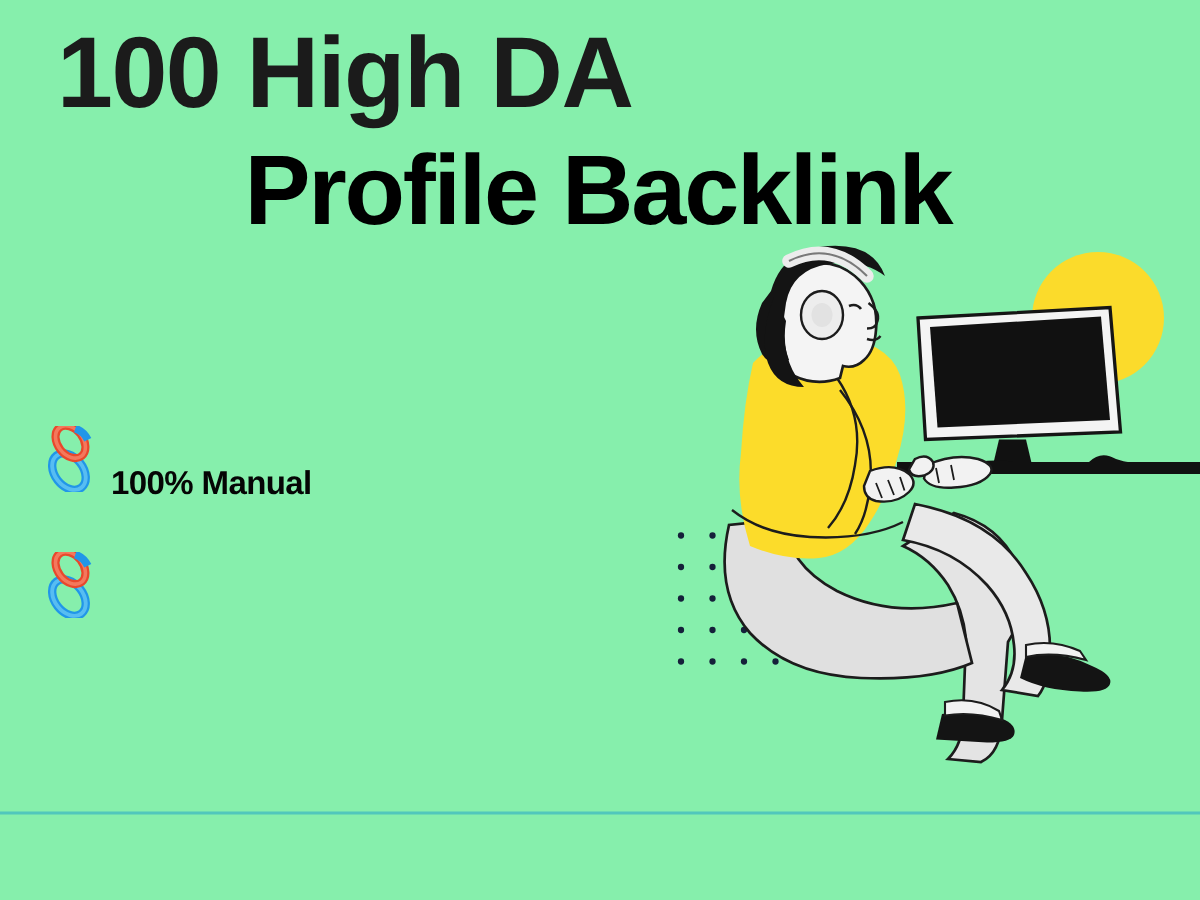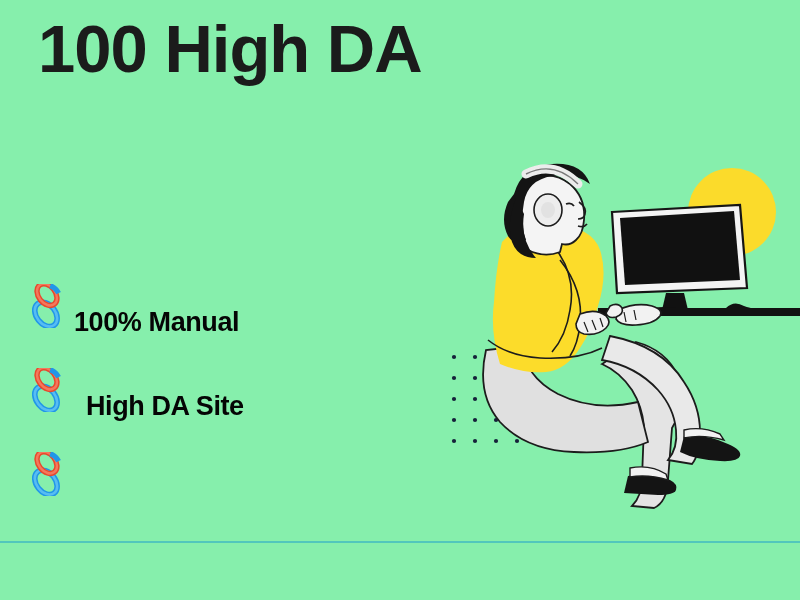--- a/index.html
+++ b/index.html
@@ -93,21 +93,21 @@
     height: 84px;
   }
   .bullet-icon {
     width: 46px;
     height: 44px;
     flex: 0 0 46px;
     position: relative;
     margin-right: 2px;
   }
   .bullet-label {
-    font-size: 27px;
+    font-size: 22px;
     font-weight: 800;
     letter-spacing: -0.4px;
     color: #050505;
     white-space: nowrap;
     margin-top: 32px;
   }
   .bullet-1 .bullet-label { padding-left: 2px; }
   .bullet-2 .bullet-label { padding-left: 14px; }
   .bullet-3 .bullet-label { padding-left: 12px; }
 
@@ -124,20 +124,21 @@
 </style>
 </head>
 <body>
 
 <div id="poster">
 
   <div class="yellow-blob"></div>
 
   <div class="headline">
     <div class="line-1">100 High DA</div>
+    <div class="line-2">Profile Backlink</div>
   </div>
 
   <div class="dot-grid">
     <svg width="120" height="104" viewBox="0 0 120 104" aria-hidden="true">
       <g fill="#15203a">
         <circle cx="6" cy="9" r="2.1"></circle>
           <circle cx="27" cy="9" r="2.1"></circle>
           <circle cx="48" cy="9" r="2.1"></circle>
         <circle cx="6" cy="30" r="2.1"></circle>
           <circle cx="27" cy="30" r="2.1"></circle>
@@ -253,34 +254,20 @@
             <ellipse cx="17" cy="28" rx="9.5" ry="13.5" fill="none" stroke="#57bdf2" stroke-width="2.6"></ellipse>
             <ellipse cx="30" cy="13" rx="8.5" ry="12" fill="none" stroke="#e8482c" stroke-width="5.4"></ellipse>
             <ellipse cx="30" cy="13" rx="8.5" ry="12" fill="none" stroke="#f4785c" stroke-width="2.4"></ellipse>
             <path d="M38,8 a9,12 0 0 1 2,11" fill="none" stroke="#2196e8" stroke-width="5.2"></path>
           </g>
         </svg>
       </span>
       <span class="bullet-label">100% Manual</span>
     </li>
 
-    <li class="bullet bullet-2">
-      <span class="bullet-icon">
-        <svg width="46" height="44" viewBox="0 0 46 44" aria-hidden="true">
-          <g transform="rotate(-38 23 22)">
-            <ellipse cx="17" cy="28" rx="9.5" ry="13.5" fill="none" stroke="#2196e8" stroke-width="5.6"></ellipse>
-            <ellipse cx="17" cy="28" rx="9.5" ry="13.5" fill="none" stroke="#57bdf2" stroke-width="2.6"></ellipse>
-            <ellipse cx="30" cy="13" rx="8.5" ry="12" fill="none" stroke="#e8482c" stroke-width="5.4"></ellipse>
-            <ellipse cx="30" cy="13" rx="8.5" ry="12" fill="none" stroke="#f4785c" stroke-width="2.4"></ellipse>
-            <path d="M38,8 a9,12 0 0 1 2,11" fill="none" stroke="#2196e8" stroke-width="5.2"></path>
-          </g>
-        </svg>
-      </span>
-      <span class="bullet-label"> High DA Site</span>
-    </li>
 
     <li class="bullet bullet-3">
       <span class="bullet-icon">
         <svg width="46" height="44" viewBox="0 0 46 44" aria-hidden="true">
           <g transform="rotate(-38 23 22)">
             <ellipse cx="17" cy="28" rx="9.5" ry="13.5" fill="none" stroke="#2196e8" stroke-width="5.6"></ellipse>
             <ellipse cx="17" cy="28" rx="9.5" ry="13.5" fill="none" stroke="#57bdf2" stroke-width="2.6"></ellipse>
             <ellipse cx="30" cy="13" rx="8.5" ry="12" fill="none" stroke="#e8482c" stroke-width="5.4"></ellipse>
             <ellipse cx="30" cy="13" rx="8.5" ry="12" fill="none" stroke="#f4785c" stroke-width="2.4"></ellipse>
             <path d="M38,8 a9,12 0 0 1 2,11" fill="none" stroke="#2196e8" stroke-width="5.2"></path>

